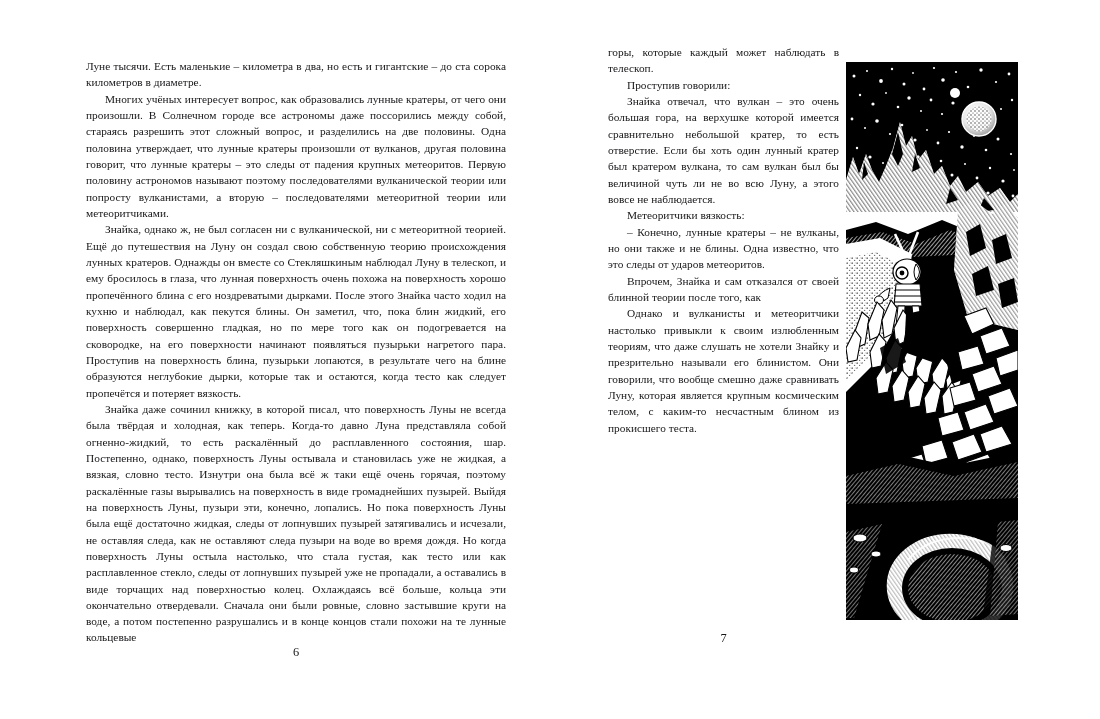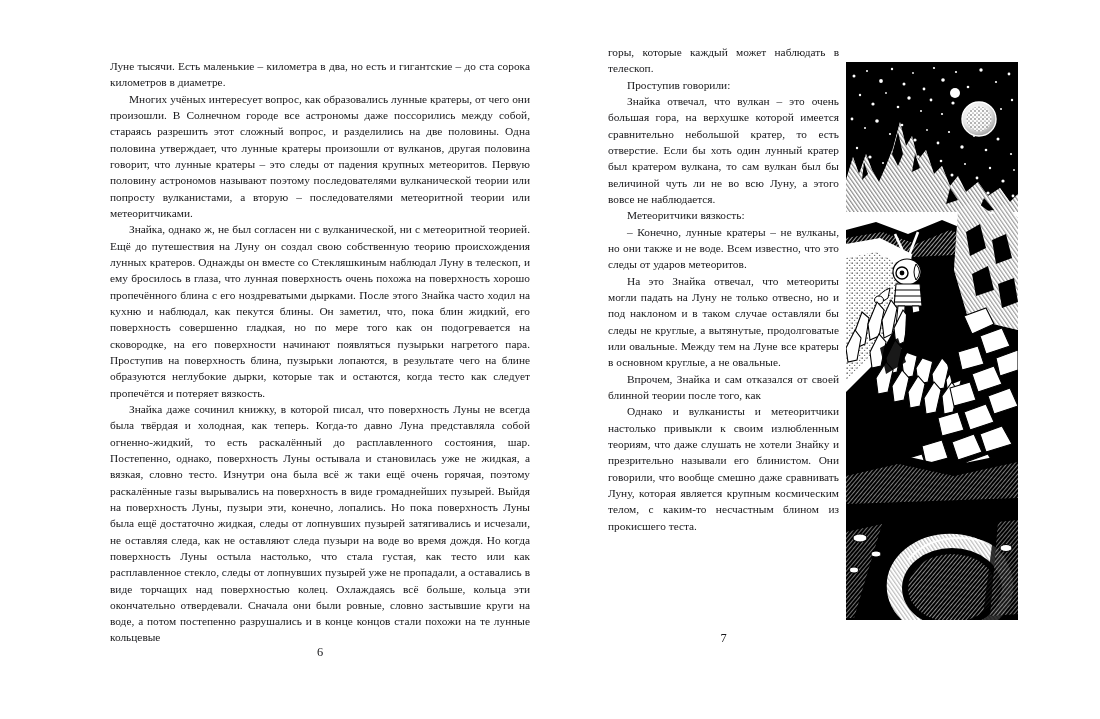--- a/index.html
+++ b/index.html
@@ -23,21 +23,20 @@
   }
 
   
   .page { position: absolute; }
 
   #page-left {
     left: 86px;
     top: 58px;
     width: 420px;
     height: 600px;
-    margin-left: 24px;
   }
   #page-right {
     left: 608px;
     top: 44px;
     width: 410px;
     height: 600px;
     font-family: Liberation Serif, serif;
   }
 
   .column-text {
@@ -92,22 +91,21 @@
     </div>
     <div class="folio" id="folio-left">6</div>
   </div>
 
   <div class="page" id="page-right">
     <div class="column-text">
       <p class="no-indent">горы, которые каждый может наблюдать в телескоп.</p>
       <p>Проступив говорили:</p>
       <p>Знайка отвечал, что вулкан – это очень большая гора, на верхушке кото­рой имеется сравнительно небольшой кратер, то есть отверстие. Если бы хоть один лунный кратер был кратером вул­кана, то сам вулкан был бы величиной чуть ли не во всю Луну, а этого вовсе не наблюдается.</p>
       <p>Метеоритчики вязкость:</p>
-      <p>– Конечно, лунные кратеры – не вул­каны, но они также и не воде. Всем известно, что это следы от ударов ме­теоритов.</p>
-      <p>На это Знайка отвечал, что метео­риты могли падать на Луну не только отвесно, но и под наклоном и в таком случае оставляли бы следы не круглые, а вытянутые, продолговатые или оваль­ные. Между тем на Луне все кратеры в основном круглые, а не овальные.</p>
+      <p>– Конечно, лунные кратеры – не вул­каны, но они также и не блины. Одна известно, что это следы от ударов ме­теоритов.</p>
       <p>Впрочем, Знайка и сам отказался от своей блинной теории после того, как</p>
       <p>Однако и вулканисты и метеоритчи­ки настолько привыкли к своим излюб­ленным теориям, что даже слушать не хотели Знайку и презрительно называ­ли его блинистом. Они говорили, что во­обще смешно даже сравнивать Луну, ко­торая является крупным космическим телом, с каким-то несчастным блином из прокисшего теста.</p>
     </div>
     <div class="folio" id="folio-right">7</div>
   </div>
 
   <div id="illustration">
     <svg viewBox="0 0 172 564" xmlns="http://www.w3.org/2000/svg">
       <defs>
         <clipPath id="frame">

